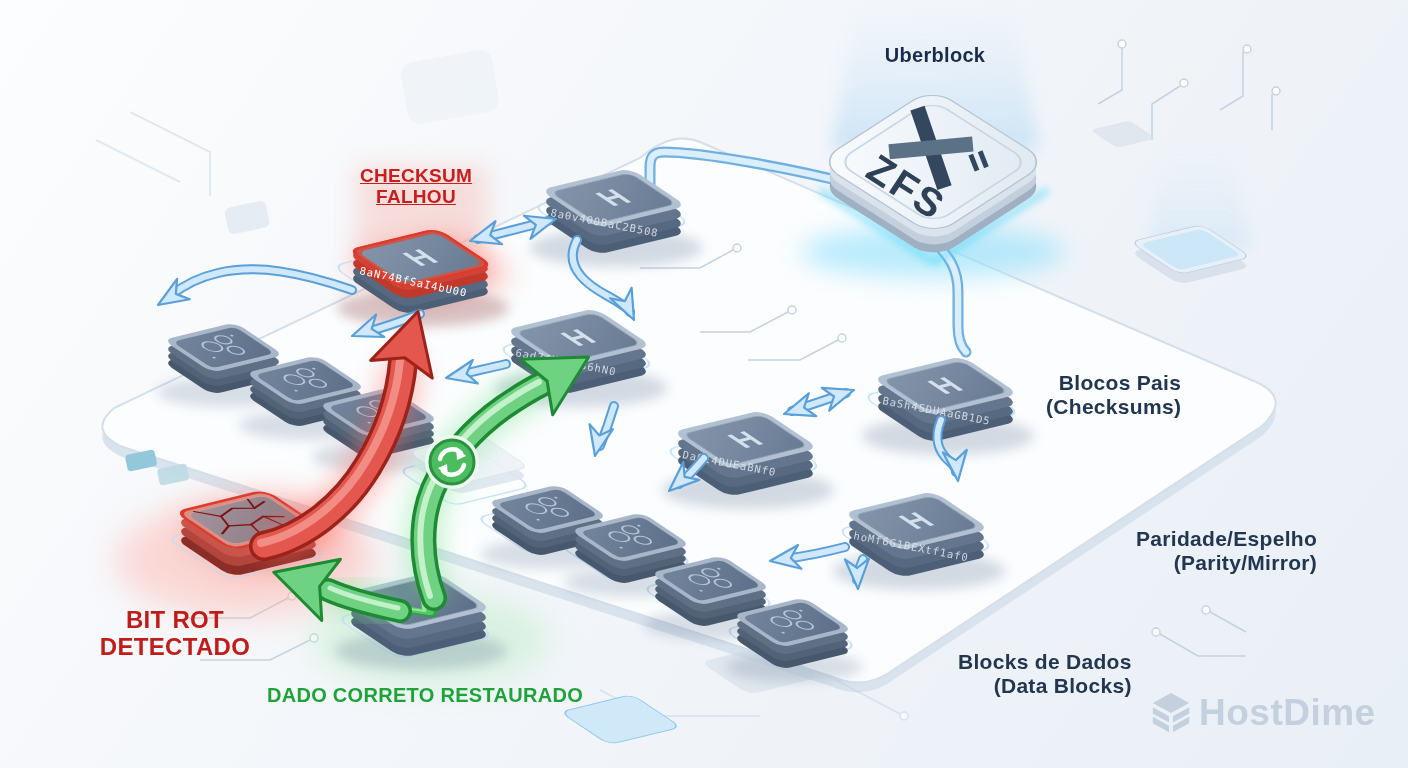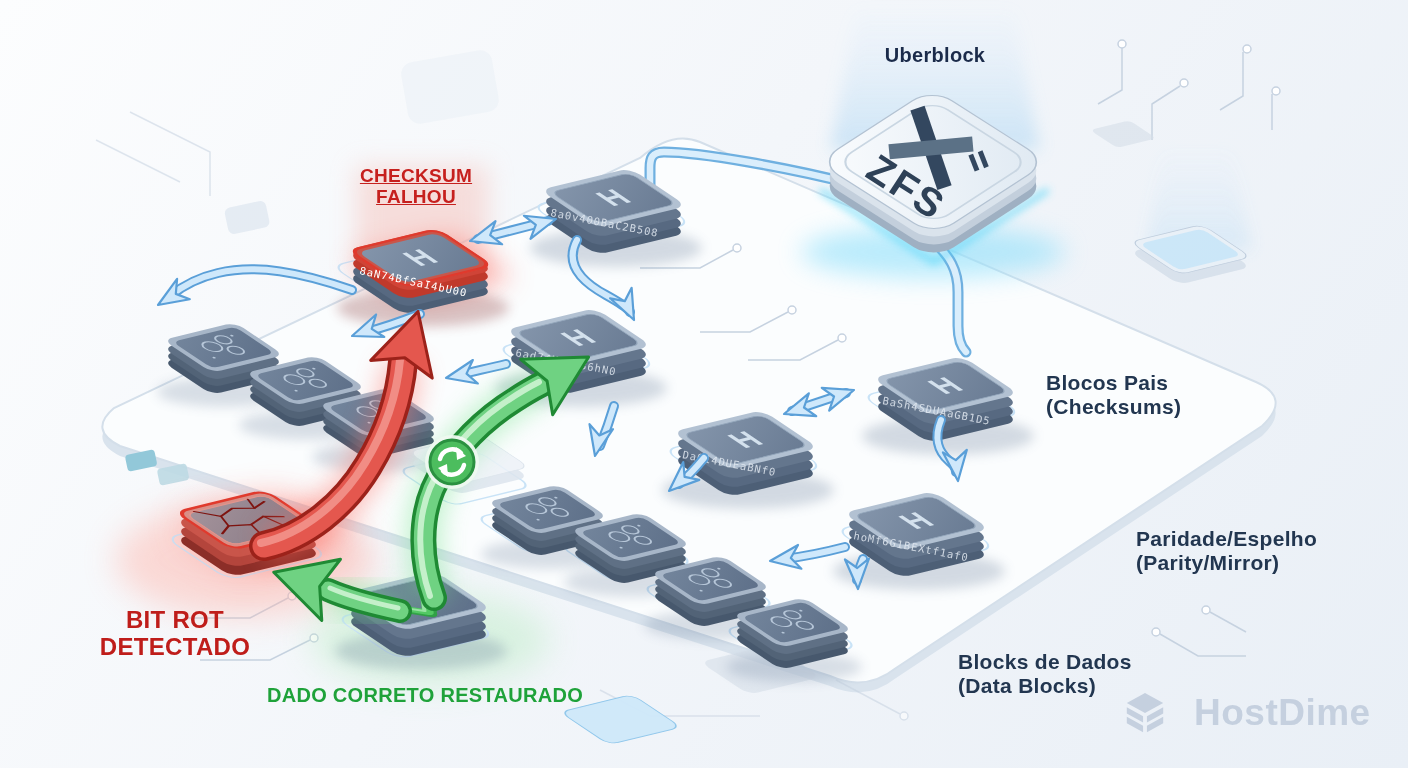--- a/index.html
+++ b/index.html
@@ -15,29 +15,29 @@
   .bsO{fill:none;stroke:#5a9fd8;stroke-width:10;stroke-linecap:round;}
   .bsI{fill:none;stroke:#cfe8fb;stroke-width:6;stroke-linecap:round;}
   .bh{fill:#cfe8fb;stroke:#5a9fd8;stroke-width:2.2;stroke-linejoin:round;}
   .circ{stroke:#c6d2e0;stroke-width:1.5;fill:none;}
   .circ circle{fill:#ffffff;stroke:#c6d2e0;stroke-width:1.5;}
   .hglyph{font-family:"Liberation Sans",sans-serif;font-weight:bold;font-size:48px;fill:#d9e6f2;opacity:.95;}
   .hashtext{font-family:"DejaVu Sans Mono",monospace;font-size:10.5px;letter-spacing:1px;fill:#e3eaf2;opacity:.85;}
   .hashred{fill:#ffffff;opacity:1;}
   .zfstext{font-family:"Liberation Sans",sans-serif;font-weight:bold;font-size:40px;fill:#2e4157;letter-spacing:3px;}
 
-  .lbl{position:absolute;font-weight:bold;line-height:1.13;letter-spacing:.3px;}
+  .lbl{position:absolute;font-weight:bold;line-height:1.13;letter-spacing:.3px;text-align:right;}
   .lbl.center{transform:translateX(-50%);text-align:center;}
   .lbl-uber{color:#1b2b4a;font-size:20px;}
   .lbl-red{color:#c6201e;font-size:19px;}
   .lbl-red2{color:#bf1d1a;font-size:24px;}
   .lbl-green{color:#1fa23a;font-size:20px;}
   .lbl-navy{color:#223650;font-size:21px;}
   .watermark{
-    position:absolute;left:1122px;top:690px;display:flex;align-items:center;gap:26px;
+    position:absolute;left:1148px;top:690px;display:flex;align-items:center;gap:5px;
     color:#c5d0df;font-size:37px;font-weight:bold;letter-spacing:.5px;
   }
 </style>
 </head>
 <body>
 
 <div class="stage">
 
 <svg class="scene" width="1408" height="768" viewBox="0 0 1408 768" xmlns="http://www.w3.org/2000/svg" xmlns:xlink="http://www.w3.org/1999/xlink">
   <defs>

